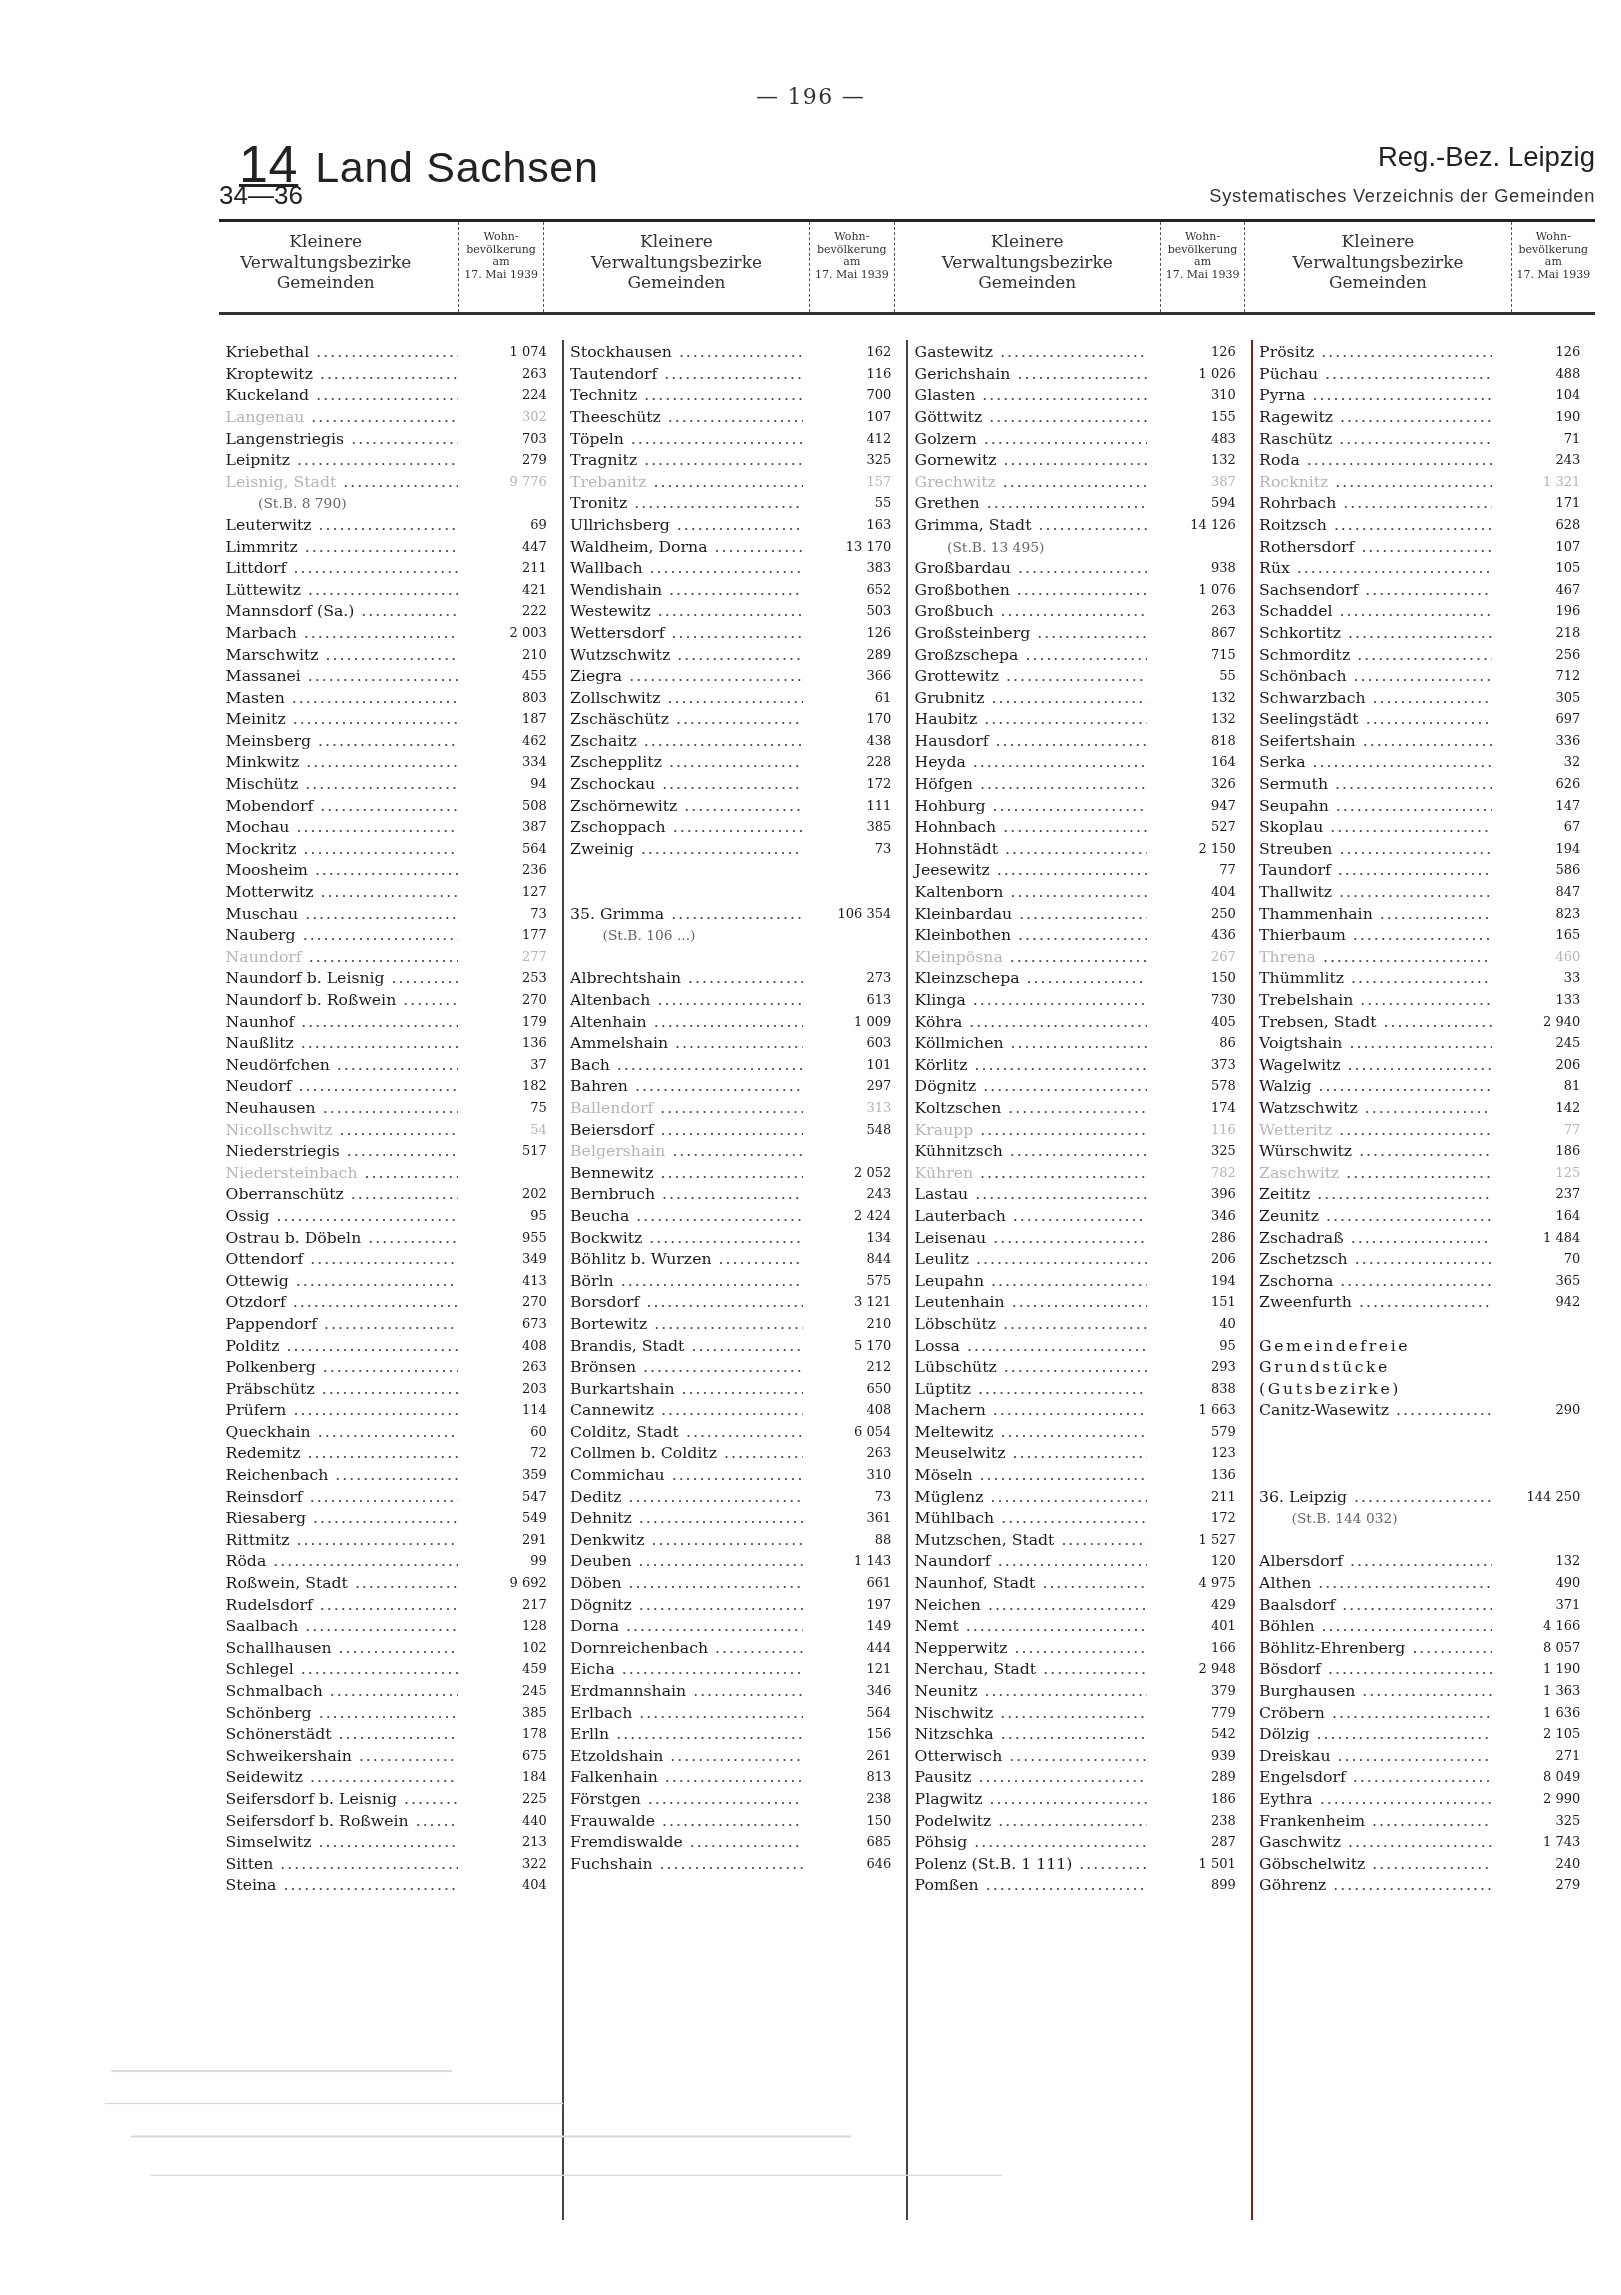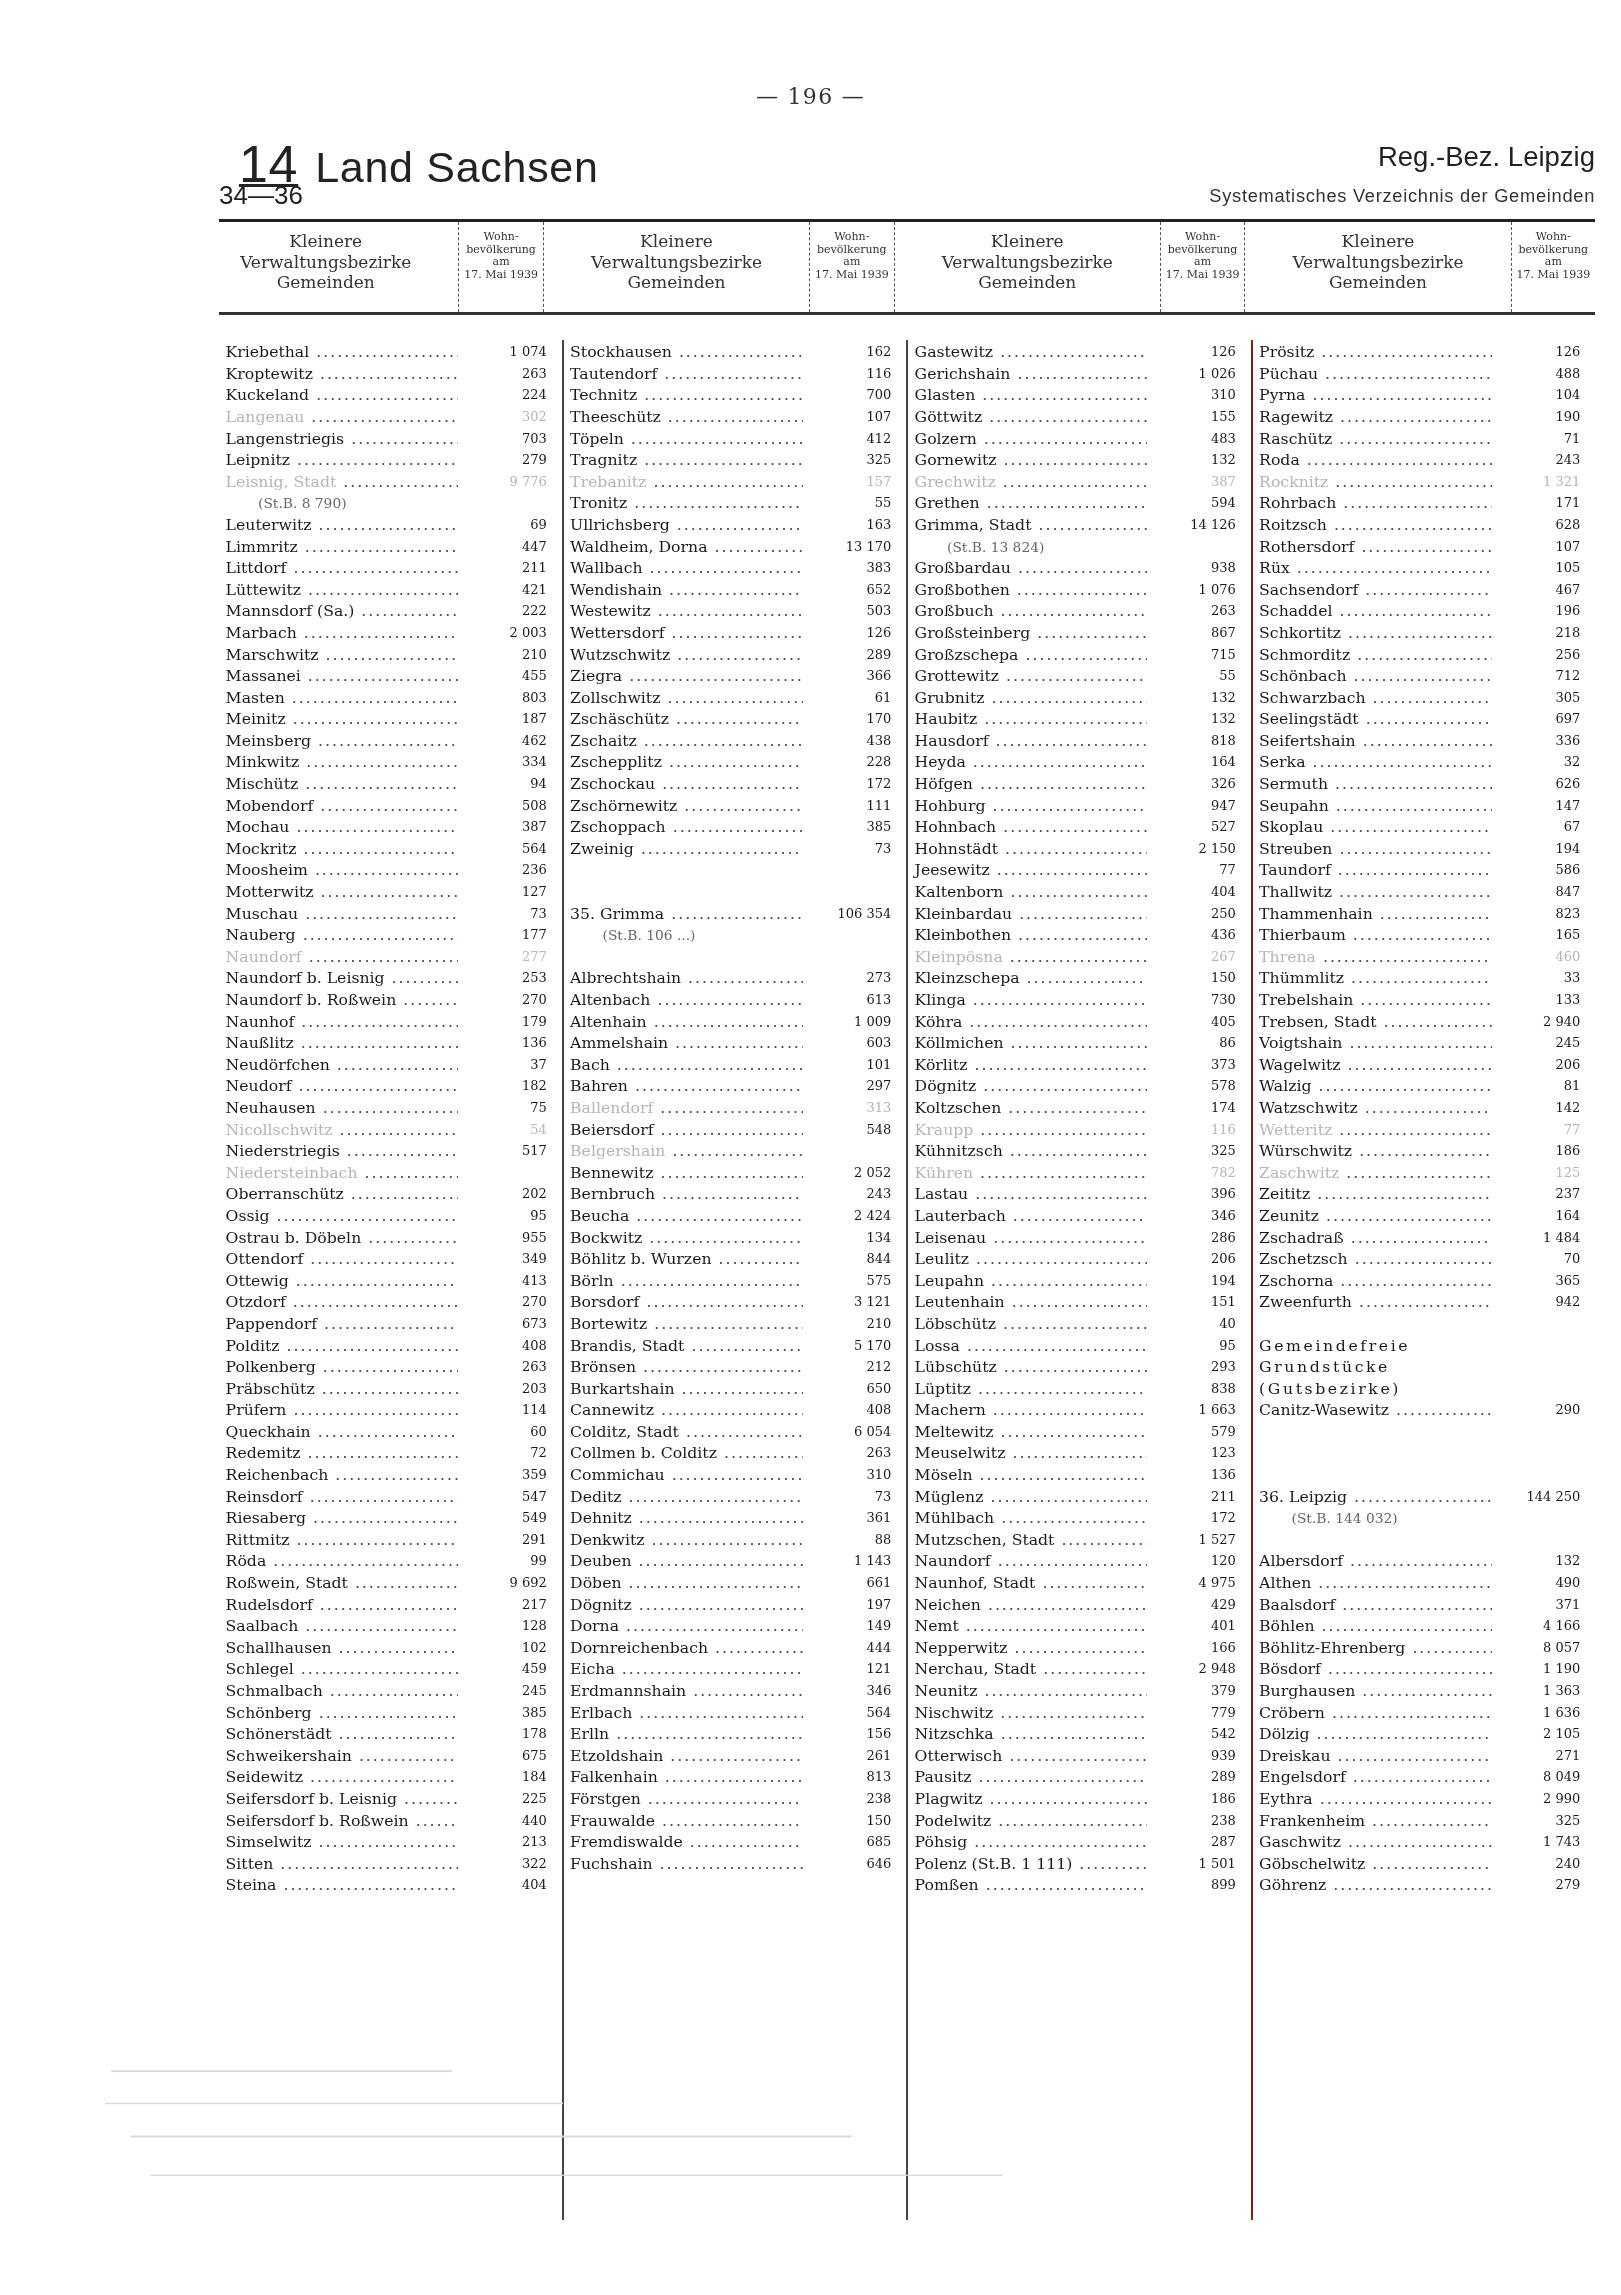--- a/index.html
+++ b/index.html
@@ -710,21 +710,21 @@
           </li>
           <li class="entry">
             <span class="name"><span>Grethen</span></span>
             <span class="pop">594</span>
           </li>
           <li class="entry ul">
             <span class="name"><span>Grimma, Stadt</span></span>
             <span class="pop">14 126</span>
           </li>
           <li class="entry sub">
-            <span class="name nodots"><span>(St.B. 13 824)</span></span>
+            <span class="name nodots"><span>(St.B. 13 495)</span></span>
             <span class="pop"></span>
           </li>
           <li class="entry">
             <span class="name"><span>Großbardau</span></span>
             <span class="pop">938</span>
           </li>
           <li class="entry">
             <span class="name"><span>Großbothen</span></span>
             <span class="pop">1 076</span>
           </li>

